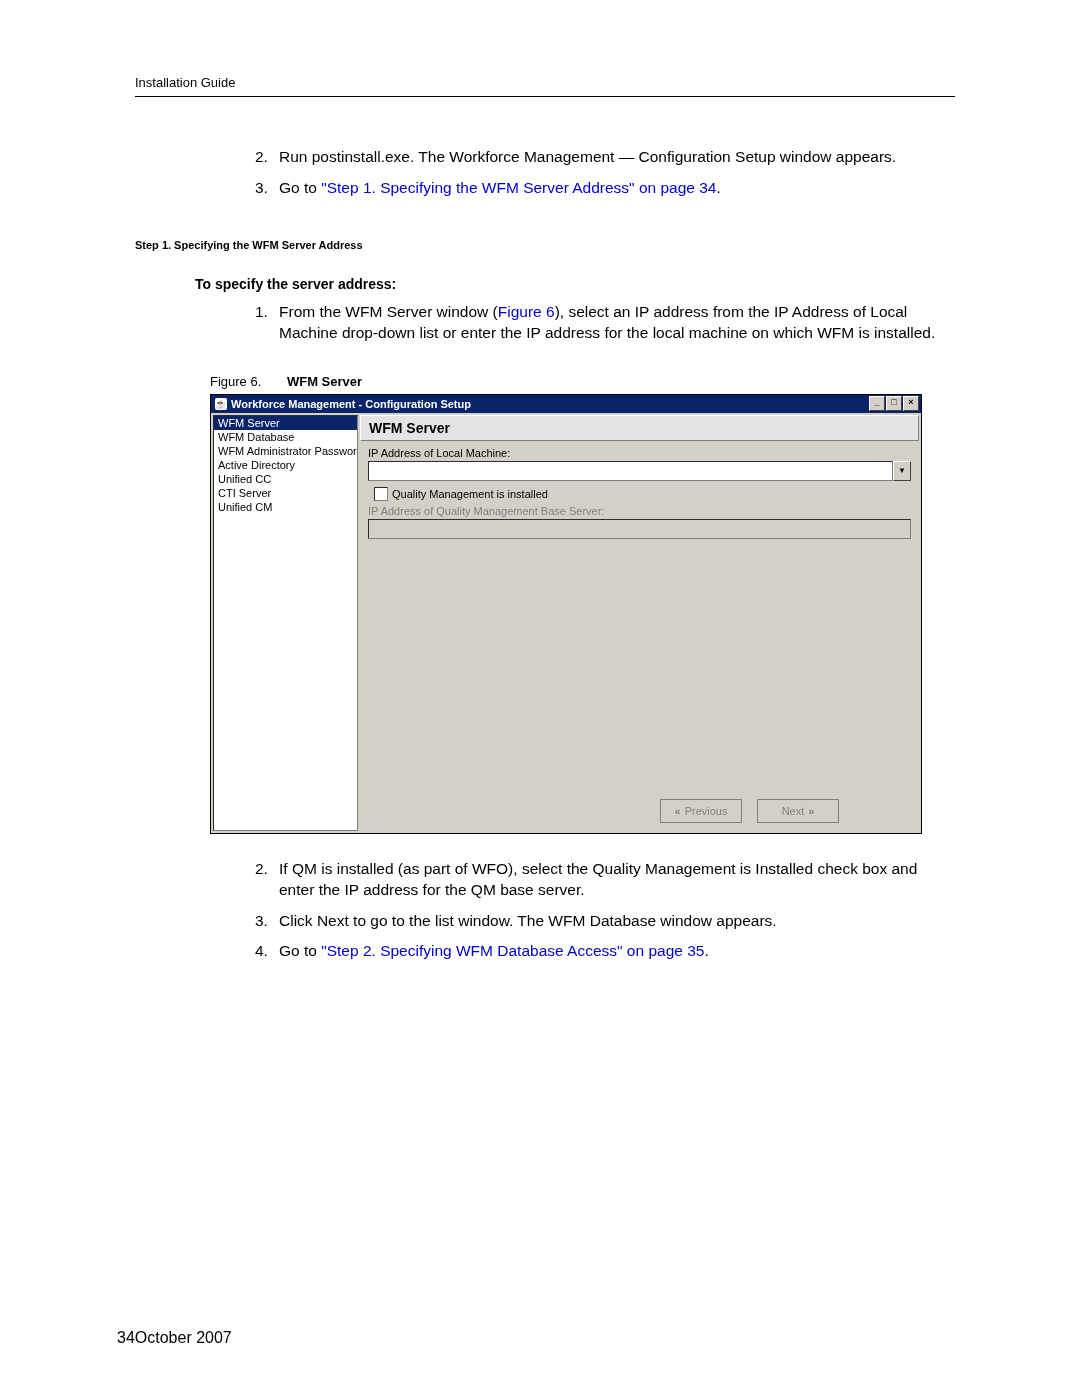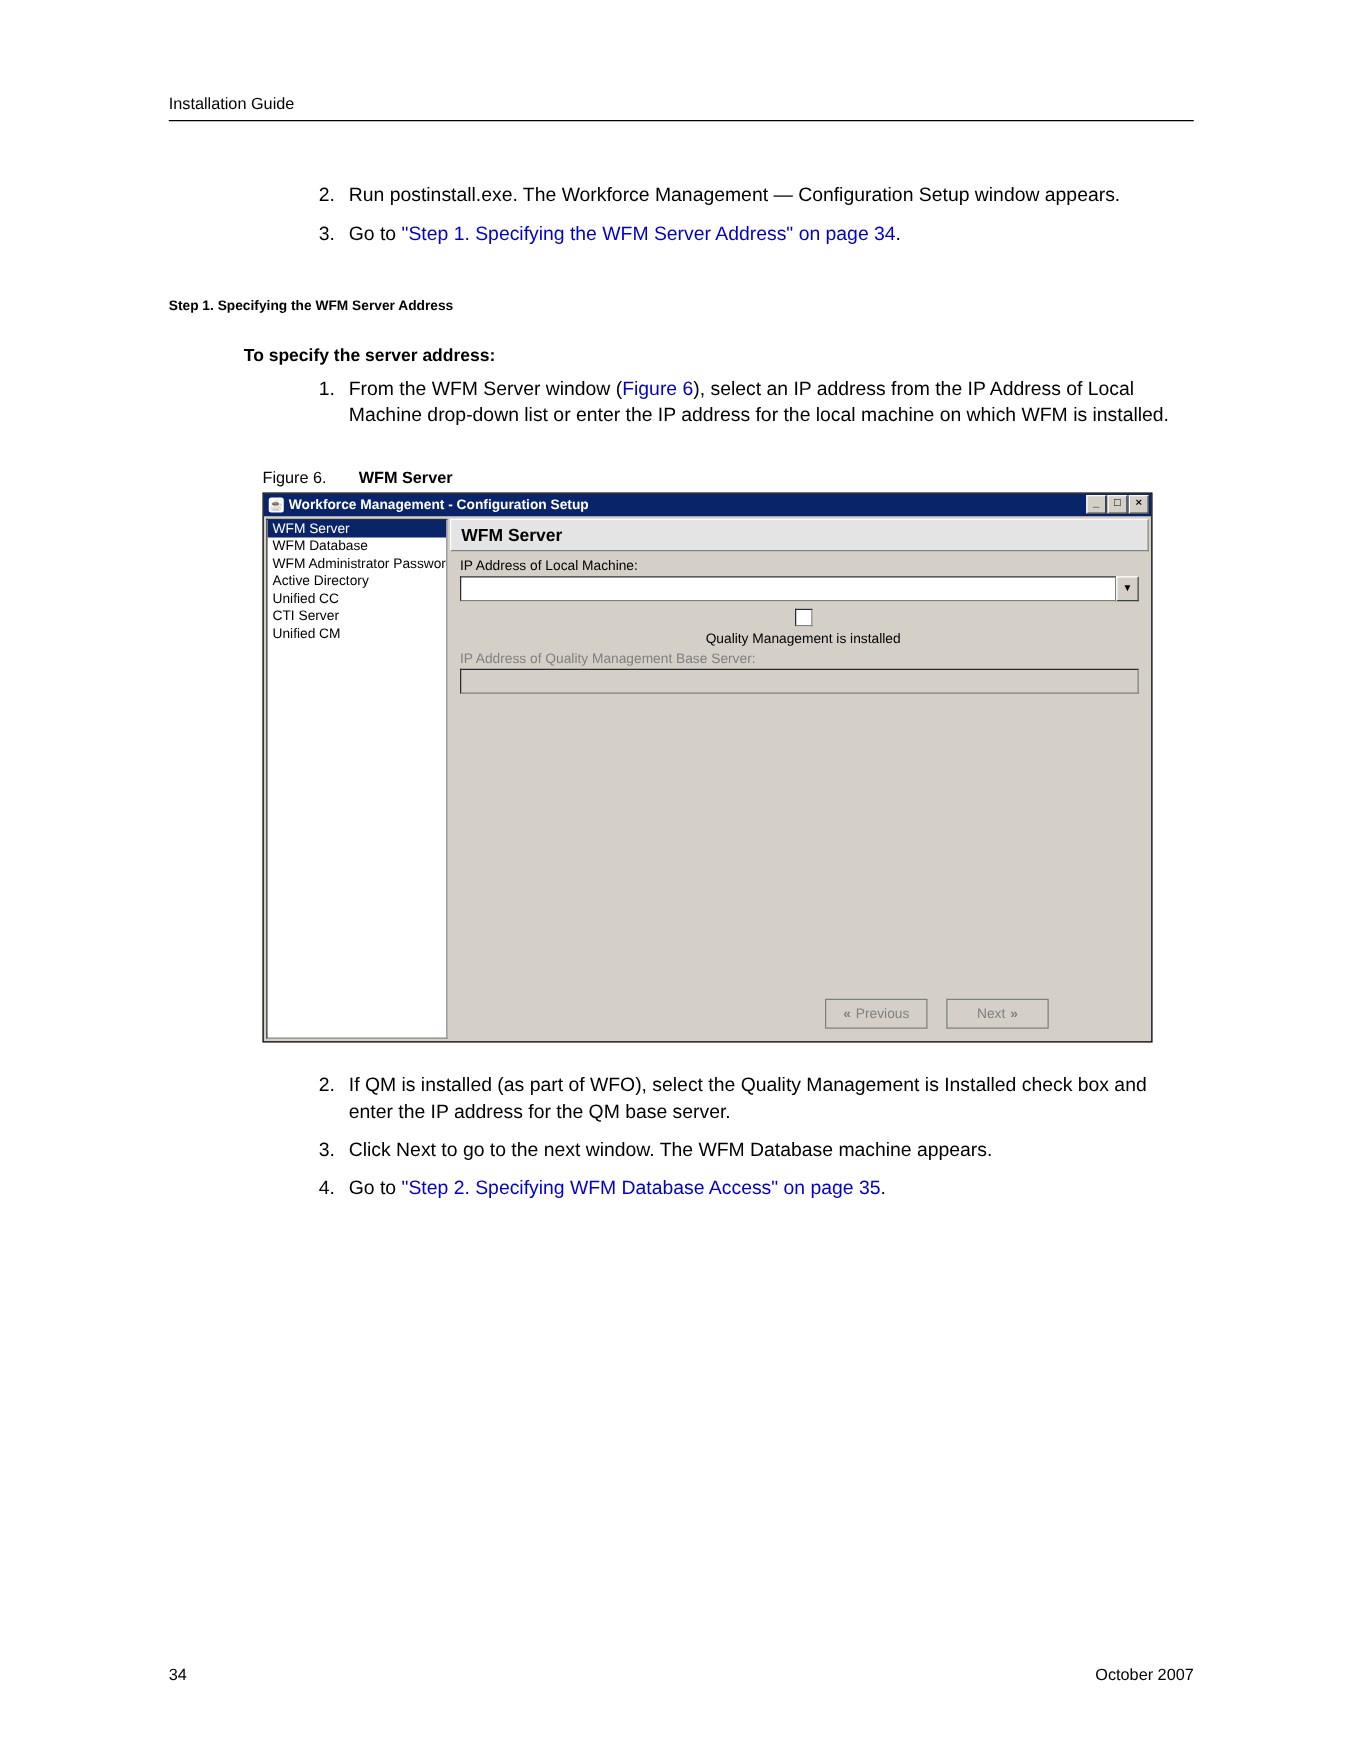--- a/index.html
+++ b/index.html
@@ -132,21 +132,21 @@
   }
   .field-label { margin-bottom: 2px; }
   .dd-row { display:flex; align-items:stretch; margin-bottom:6px; }
   .dd-field {
     flex: 1; height: 18px; background:#fff; border:1px inset #808080;
   }
   .dd-btn {
     width: 16px; background:#d4d0c8; border:1px solid #fff; border-right-color:#404040; border-bottom-color:#404040;
     display:flex; align-items:center; justify-content:center; font-size:8px;
   }
-  .chk-row { display:flex; align-items:center; gap:4px; margin:2px 0 4px 6px;flex-direction:column; }
+  .chk-row { display:flex; align-items:center; gap:4px; margin:2px 0 4px 6px; }
   .chk { width:12px; height:12px; border:1px inset #808080; background:#fff; }
   .disabled-label { color:#808080; margin-bottom:2px; }
   .disabled-field {
     height:18px; background:#d4d0c8; border:1px inset #808080;
   }
   .win-footer {
     height: 40px;
     display:flex; align-items:center; justify-content:center; gap:15px;
     padding-right: 30px;
     justify-content: flex-end;
@@ -159,25 +159,24 @@
   }
   .wiz-btn {
     width: 80px; height:22px; border:1px solid #808080;
     background:#d4d0c8; display:flex; align-items:center; justify-content:center; gap:4px;
     color:#808080; font-size:11px;
   }
   .wiz-btn .arrow { font-weight:bold; }
   .page-footer {
     position: absolute;
     bottom: 50px;
-    left: 135px;
+    left: 117px;
     right: 125px;
     display: flex;
-    justify-content: space-between;
-    font-size: 13px;
+    font-size: 16px;
   }
 </style>
 </head>
 <body>
 
 <div class="page">
   <div class="header-area">Installation Guide</div>
   <hr class="hr">
 
   <div class="ol-outer">
@@ -260,21 +259,21 @@
   </div>
 
   <div class="ol-outer">
     <div class="item">
       <span class="num">2.</span>
       <span>If QM is installed (as part of WFO), select the Quality Management is Installed check box and enter the IP address for the QM base server.</span>
     </div>
     <div class="item">
       <span class="num">3.</span>
       <span>
-        <span>Click </span><span style="font-family:Arial;">Next</span><span> to go to the next window. The WFM Database machine appears.</span>
+        <span>Click </span><span style="font-family:Arial;">Next</span><span> to go to the list window. The WFM Database window appears.</span>
       </span>
     </div>
     <div class="item">
       <span class="num">4.</span>
       <span>
         <span>Go to </span><span class="link">"Step 2. Specifying WFM Database Access" on page 35</span><span>.</span>
       </span>
     </div>
   </div>
 

